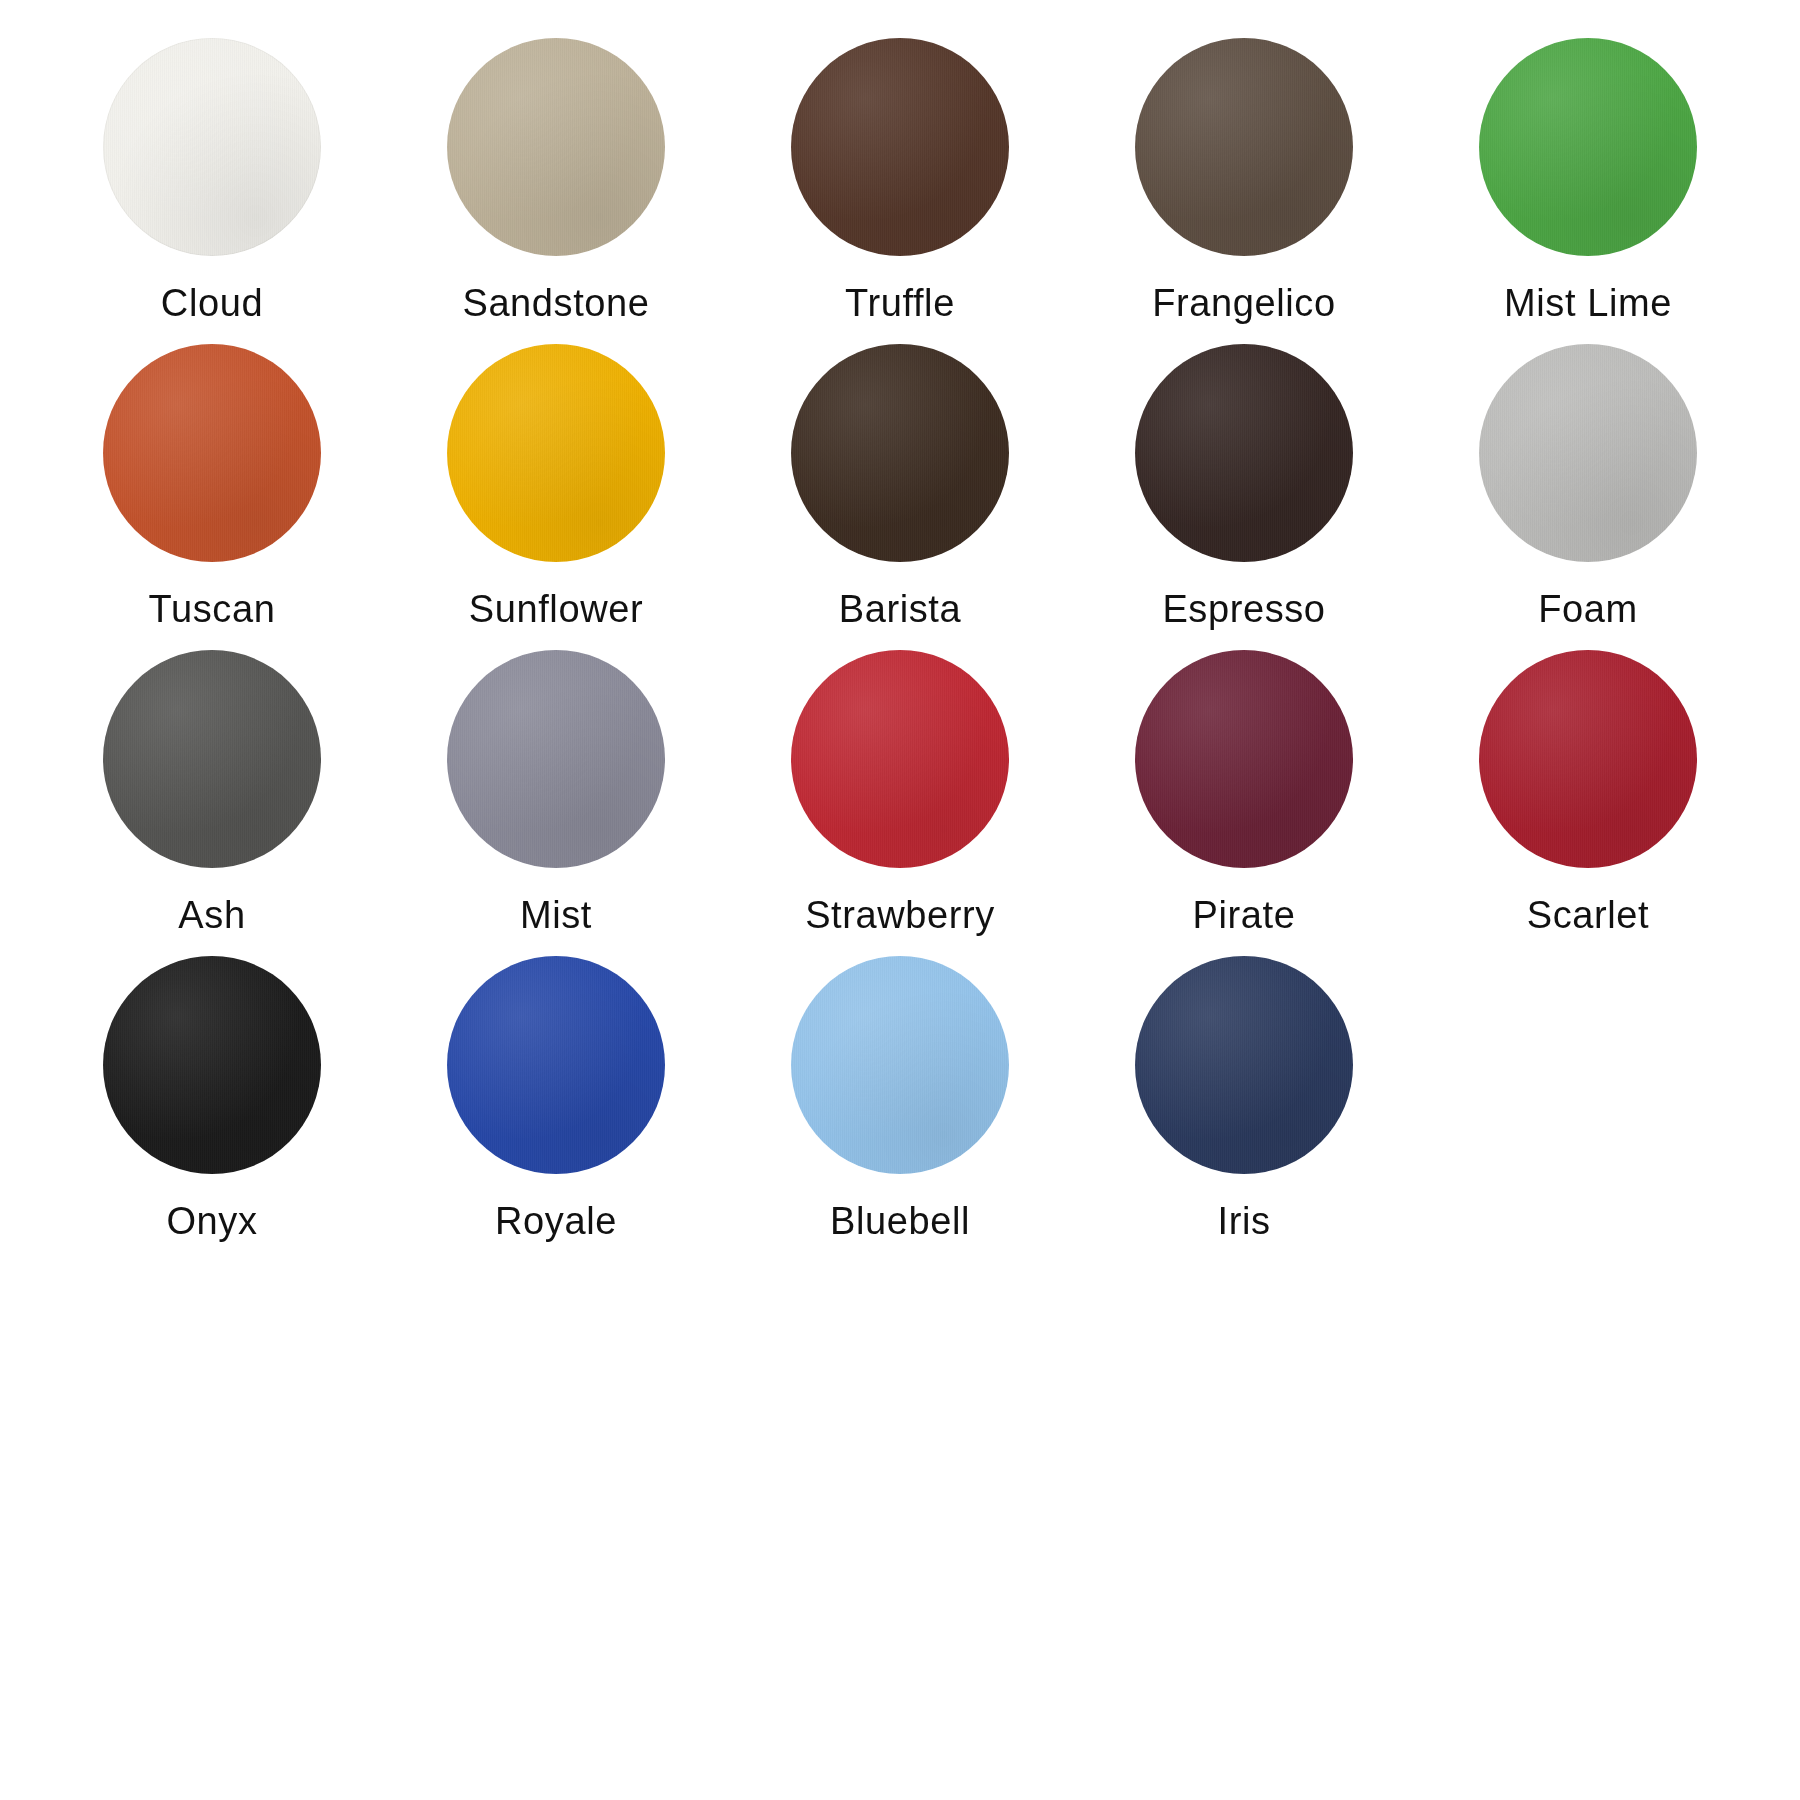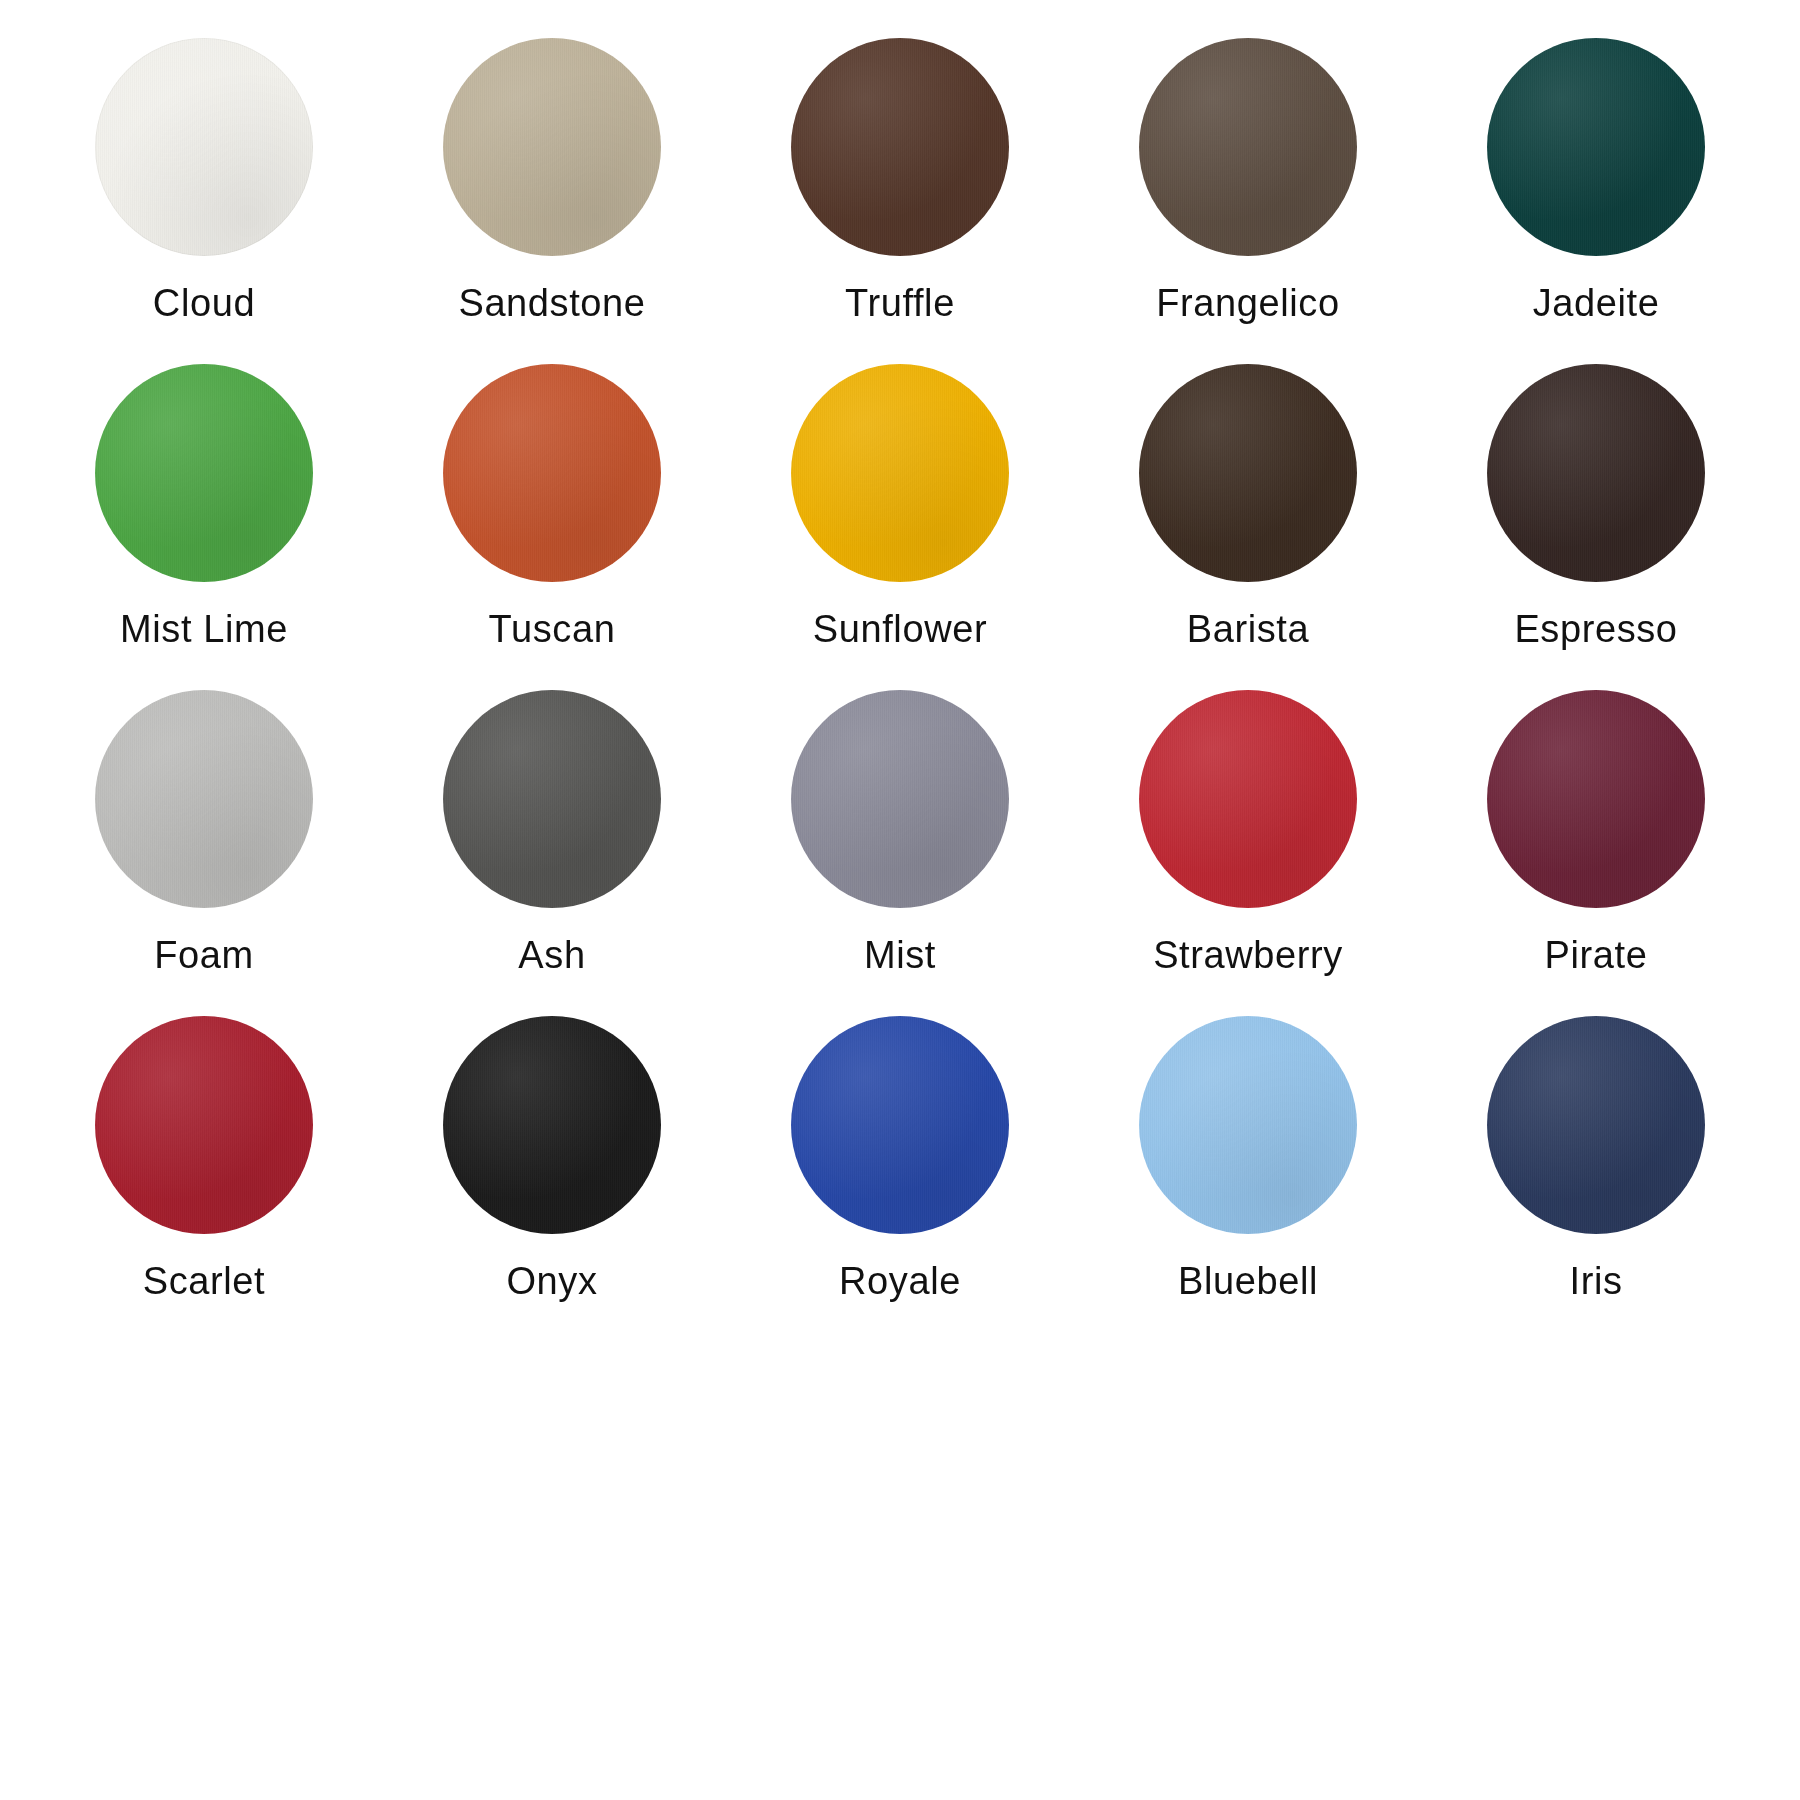--- a/index.html
+++ b/index.html
@@ -18,21 +18,20 @@
   #swatch-board {
     width: 1800px;
     height: 1800px;
     padding: 38px 40px 8px 40px;
     display: grid;
     grid-template-columns: repeat(5, 1fr);
     grid-auto-rows: 306px;
     column-gap: 0px;
     row-gap: 0px;
     align-content: start;
-    gap: 20px;
   }
 
   .swatch-cell {
     display: flex;
     flex-direction: column;
     align-items: center;
     justify-content: flex-start;
   }
 
   .swatch-disc {
@@ -102,24 +101,20 @@
     </div>
     <div class="swatch-cell">
       <div class="swatch-disc" style="background: rgb(85, 55, 42);"></div>
       <div class="swatch-label">Truffle</div>
     </div>
     <div class="swatch-cell">
       <div class="swatch-disc" style="background: rgb(93, 78, 66);"></div>
       <div class="swatch-label">Frangelico</div>
     </div>
     <div class="swatch-cell">
-      <div class="swatch-disc" style="background: rgb(13, 64, 62);"></div>
-      <div class="swatch-label">Jadeite</div>
-    </div>
-    <div class="swatch-cell">
       <div class="swatch-disc" style="background: rgb(76, 166, 68);"></div>
       <div class="swatch-label">Mist Lime</div>
     </div>
     <div class="swatch-cell">
       <div class="swatch-disc" style="background: rgb(196, 83, 44);"></div>
       <div class="swatch-label">Tuscan</div>
     </div>
     <div class="swatch-cell">
       <div class="swatch-disc" style="background: rgb(238, 176, 0);"></div>
       <div class="swatch-label">Sunflower</div>

